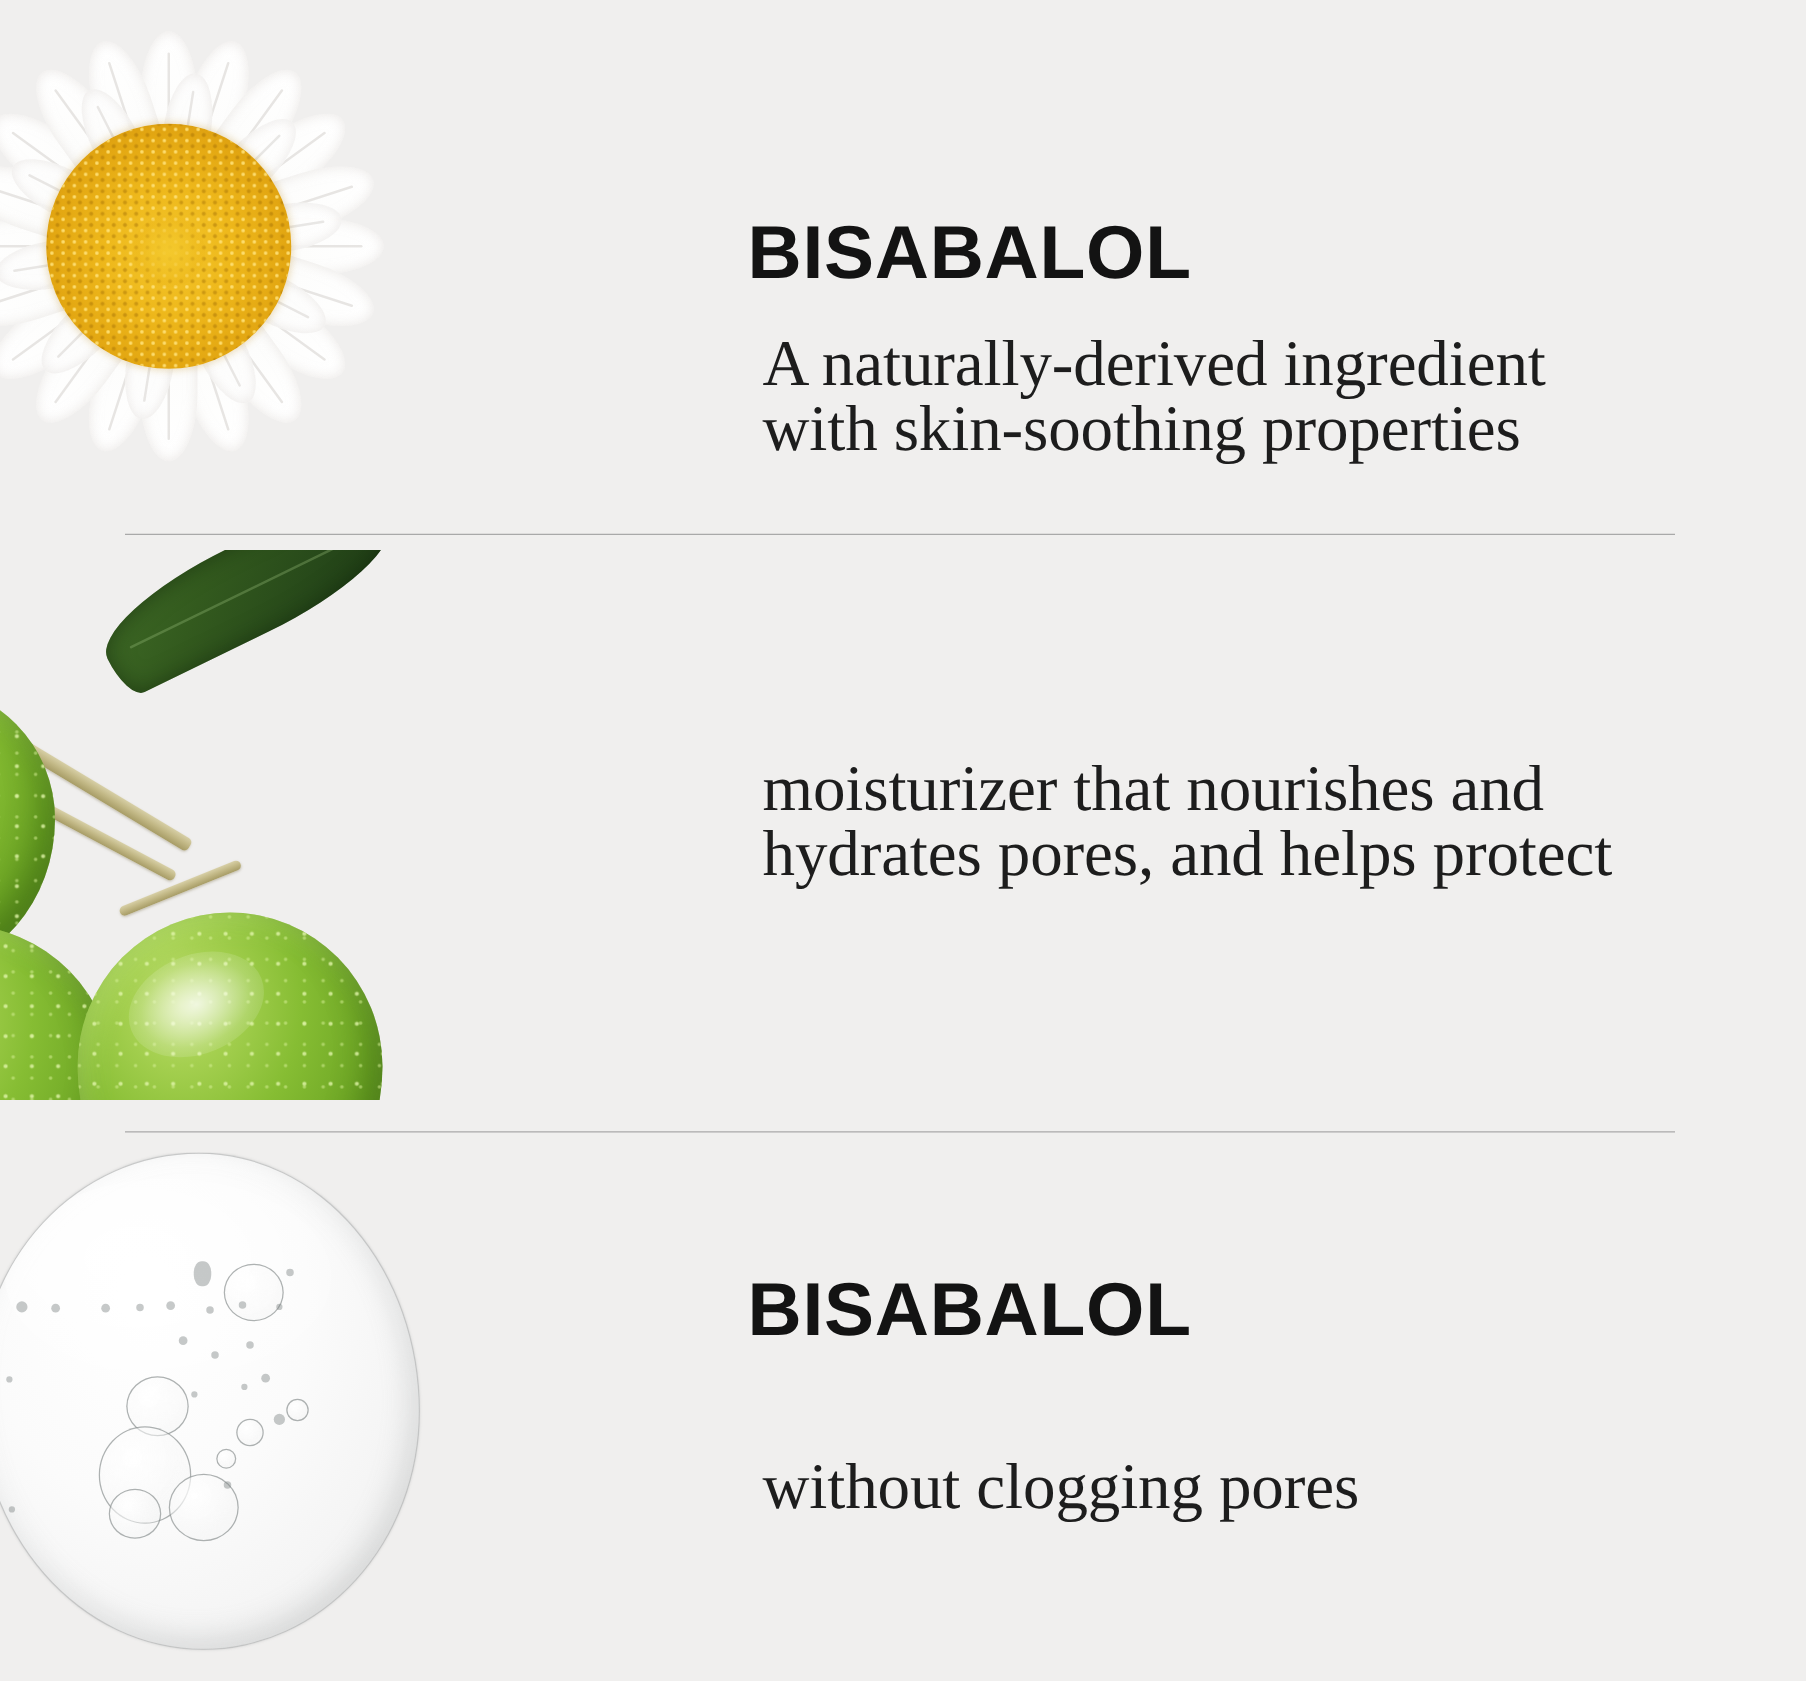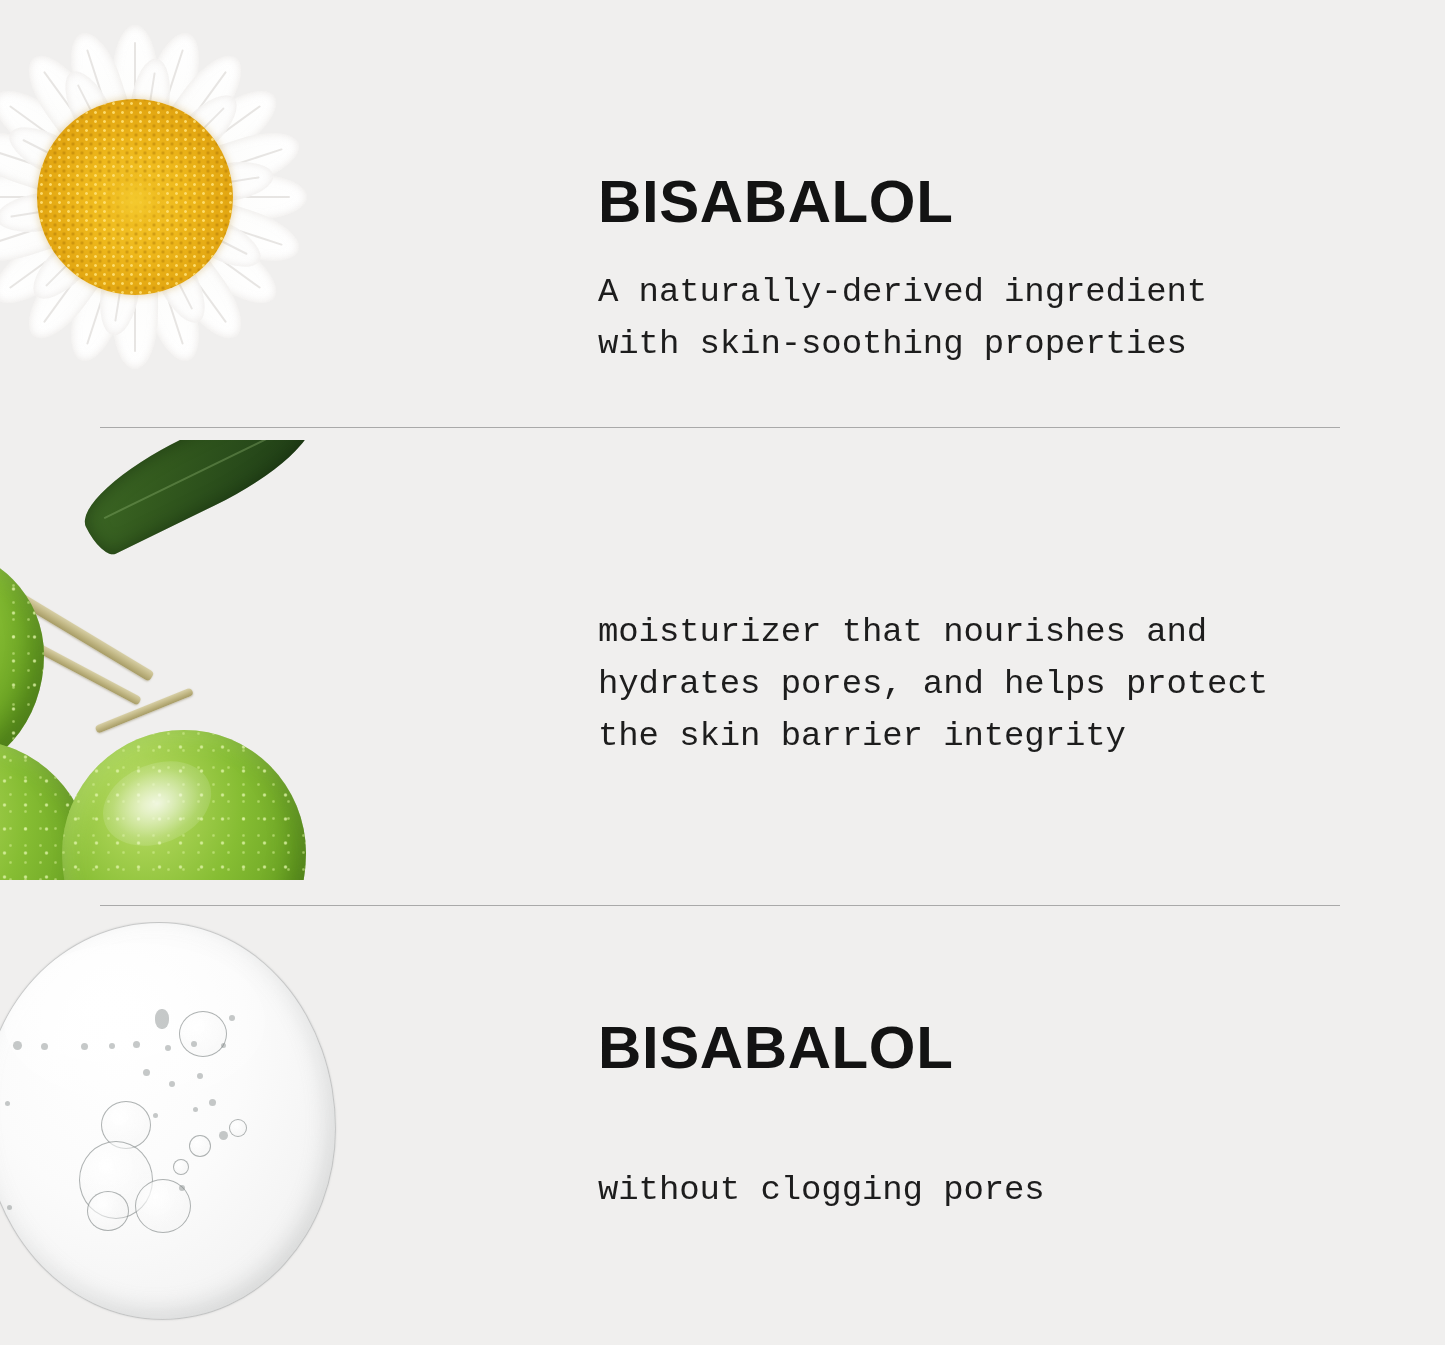--- a/index.html
+++ b/index.html
@@ -41,23 +41,23 @@
     margin: 0;
     font-family: "Liberation Sans", sans-serif;
     font-size: 60px;
     font-weight: 700;
     letter-spacing: 0.6px;
     color: #131313;
     line-height: 1.0;
     white-space: nowrap;
   }
   .ingredient-desc {
-    margin: 0;
-    font-family: Liberation Mono, monospace;
-    font-size: 34px;
+    margin: 12px;
+    font-family: Liberation Serif, serif;
+    font-size: 52px;
     font-weight: 400;
     color: #1d1d1d;
     line-height: 52px;
     letter-spacing: -0.1px;
   }
 
   
   .divider {
     position: absolute;
     left: 100px;
@@ -364,21 +364,20 @@
         <span class="speck"></span>
         <span class="gloss"></span>
       </div>
     </div>
 
     <div class="copy" id="copy-squalane">
       <p class="ingredient-desc">
         <br>
         <span>moisturizer that nourishes and</span><br>
         <span>hydrates pores, and helps protect</span><br>
-        <span>the skin barrier integrity</span>
       </p>
     </div>
   </div>
 
   <hr class="divider" id="divider-2">
 
   <div class="section">
 
     <div class="media" id="media-gel">
       <div class="gel-blob">

